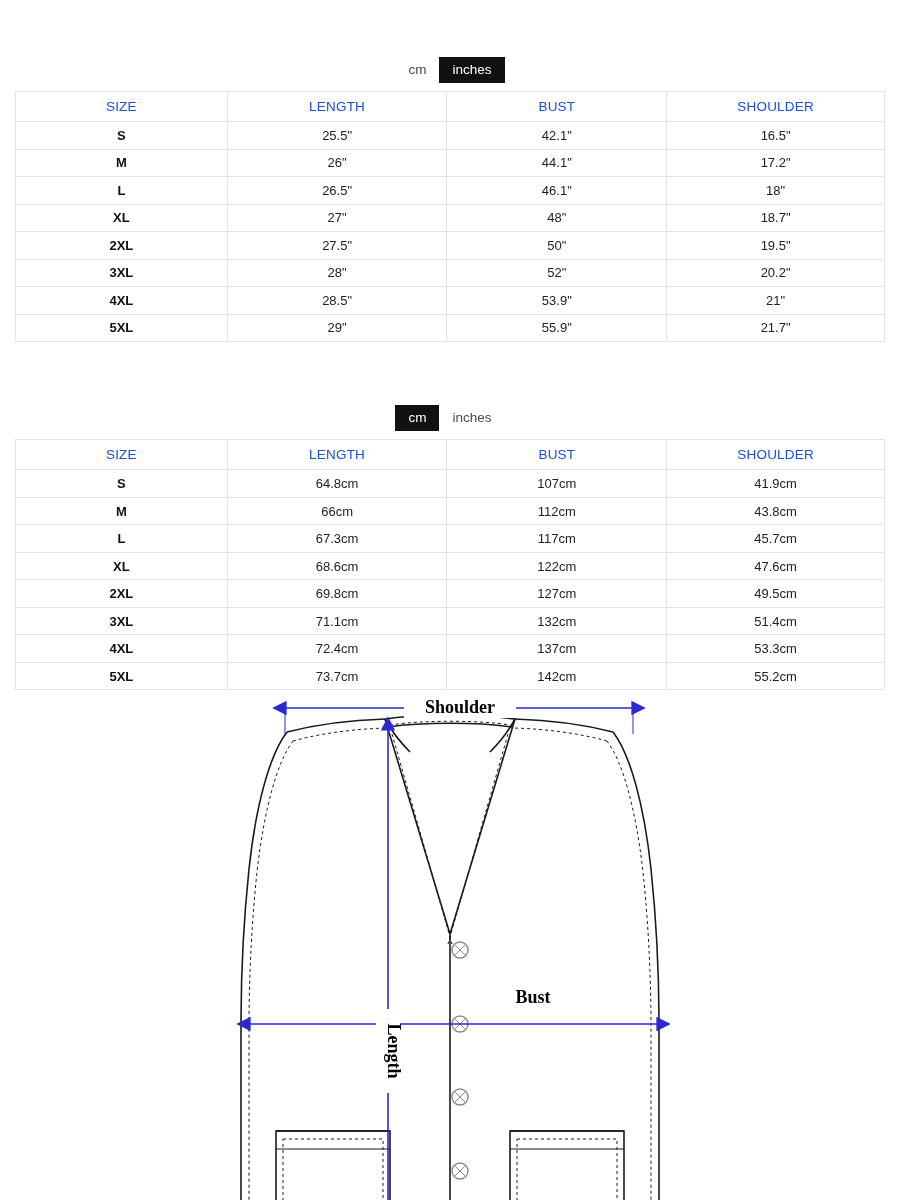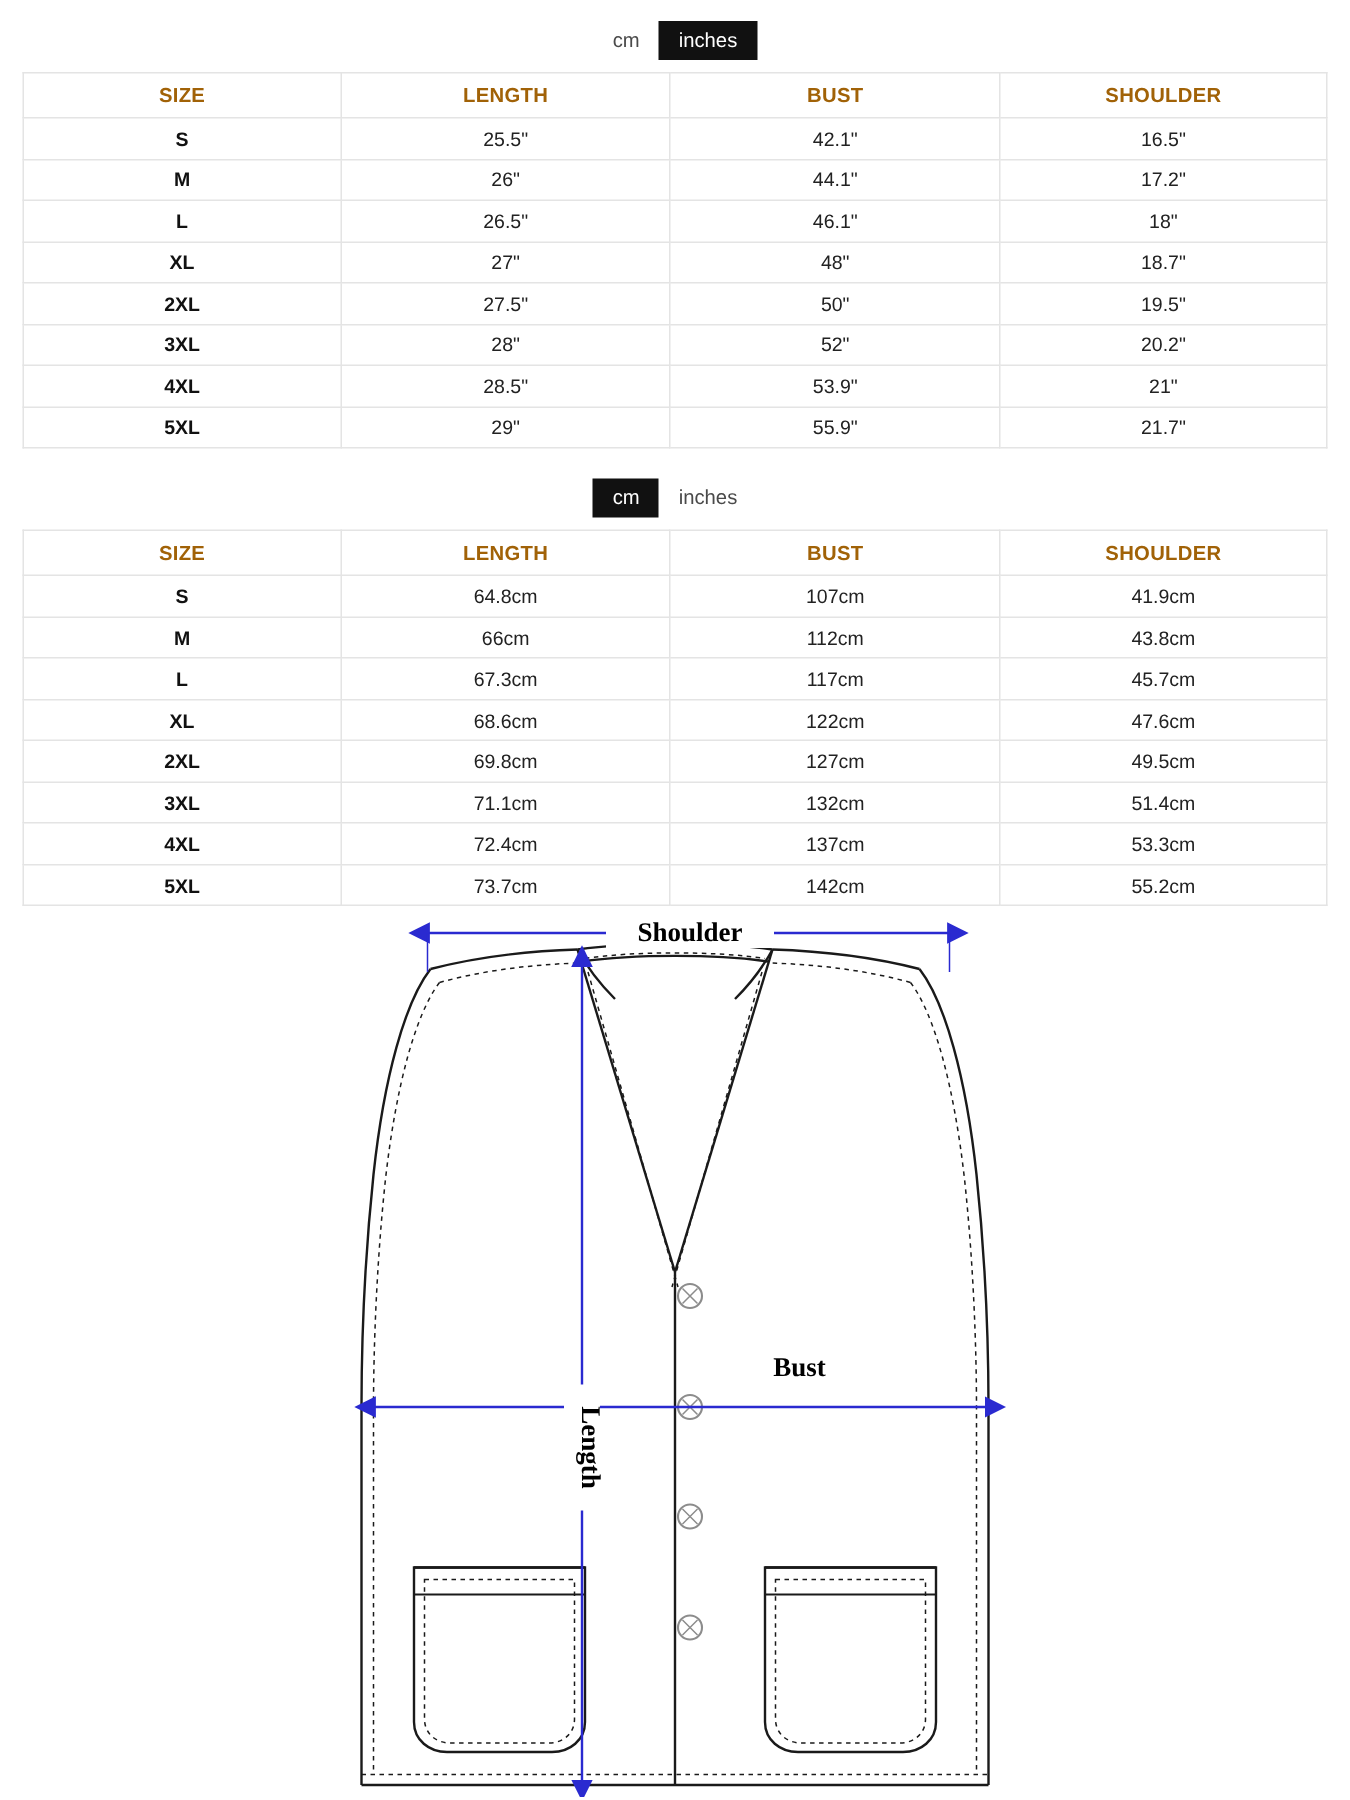--- a/index.html
+++ b/index.html
@@ -17,20 +17,21 @@
     height: 1200px;
   }
 
   
   .unit-toggle {
     display: flex;
     justify-content: center;
     align-items: center;
     gap: 0;
     font-size: 13.5px;
+    margin-top: 43px;
   }
   .unit-toggle .unit {
     padding: 5px 13px;
     color: #4a4a4a;
     cursor: pointer;
     line-height: 1.2;
   }
   .unit-toggle .unit.active {
     background: #111111;
     color: #ffffff;
@@ -47,24 +48,24 @@
   table.size-table th,
   table.size-table td {
     border: 1px solid #e4e4e4;
     text-align: center;
     height: 27.5px;
     padding: 0;
     font-weight: 400;
     color: #222;
   }
   table.size-table thead th {
-    font-weight: bold;
+    font-weight: normal;
     font-size: 13.5px;
     letter-spacing: 0.2px;
-    color: #a16207;
+    color: #1d4ed8;
     height: 30px;
     margin-top: 38px;
   }
   table.size-table tbody td:first-child {
     font-weight: bold;
     color: #111;
   }
   table.size-table col.c-size { width: 212px; }
   table.size-table col.c-len  { width: 220px; }
   table.size-table col.c-bust { width: 220px; }

